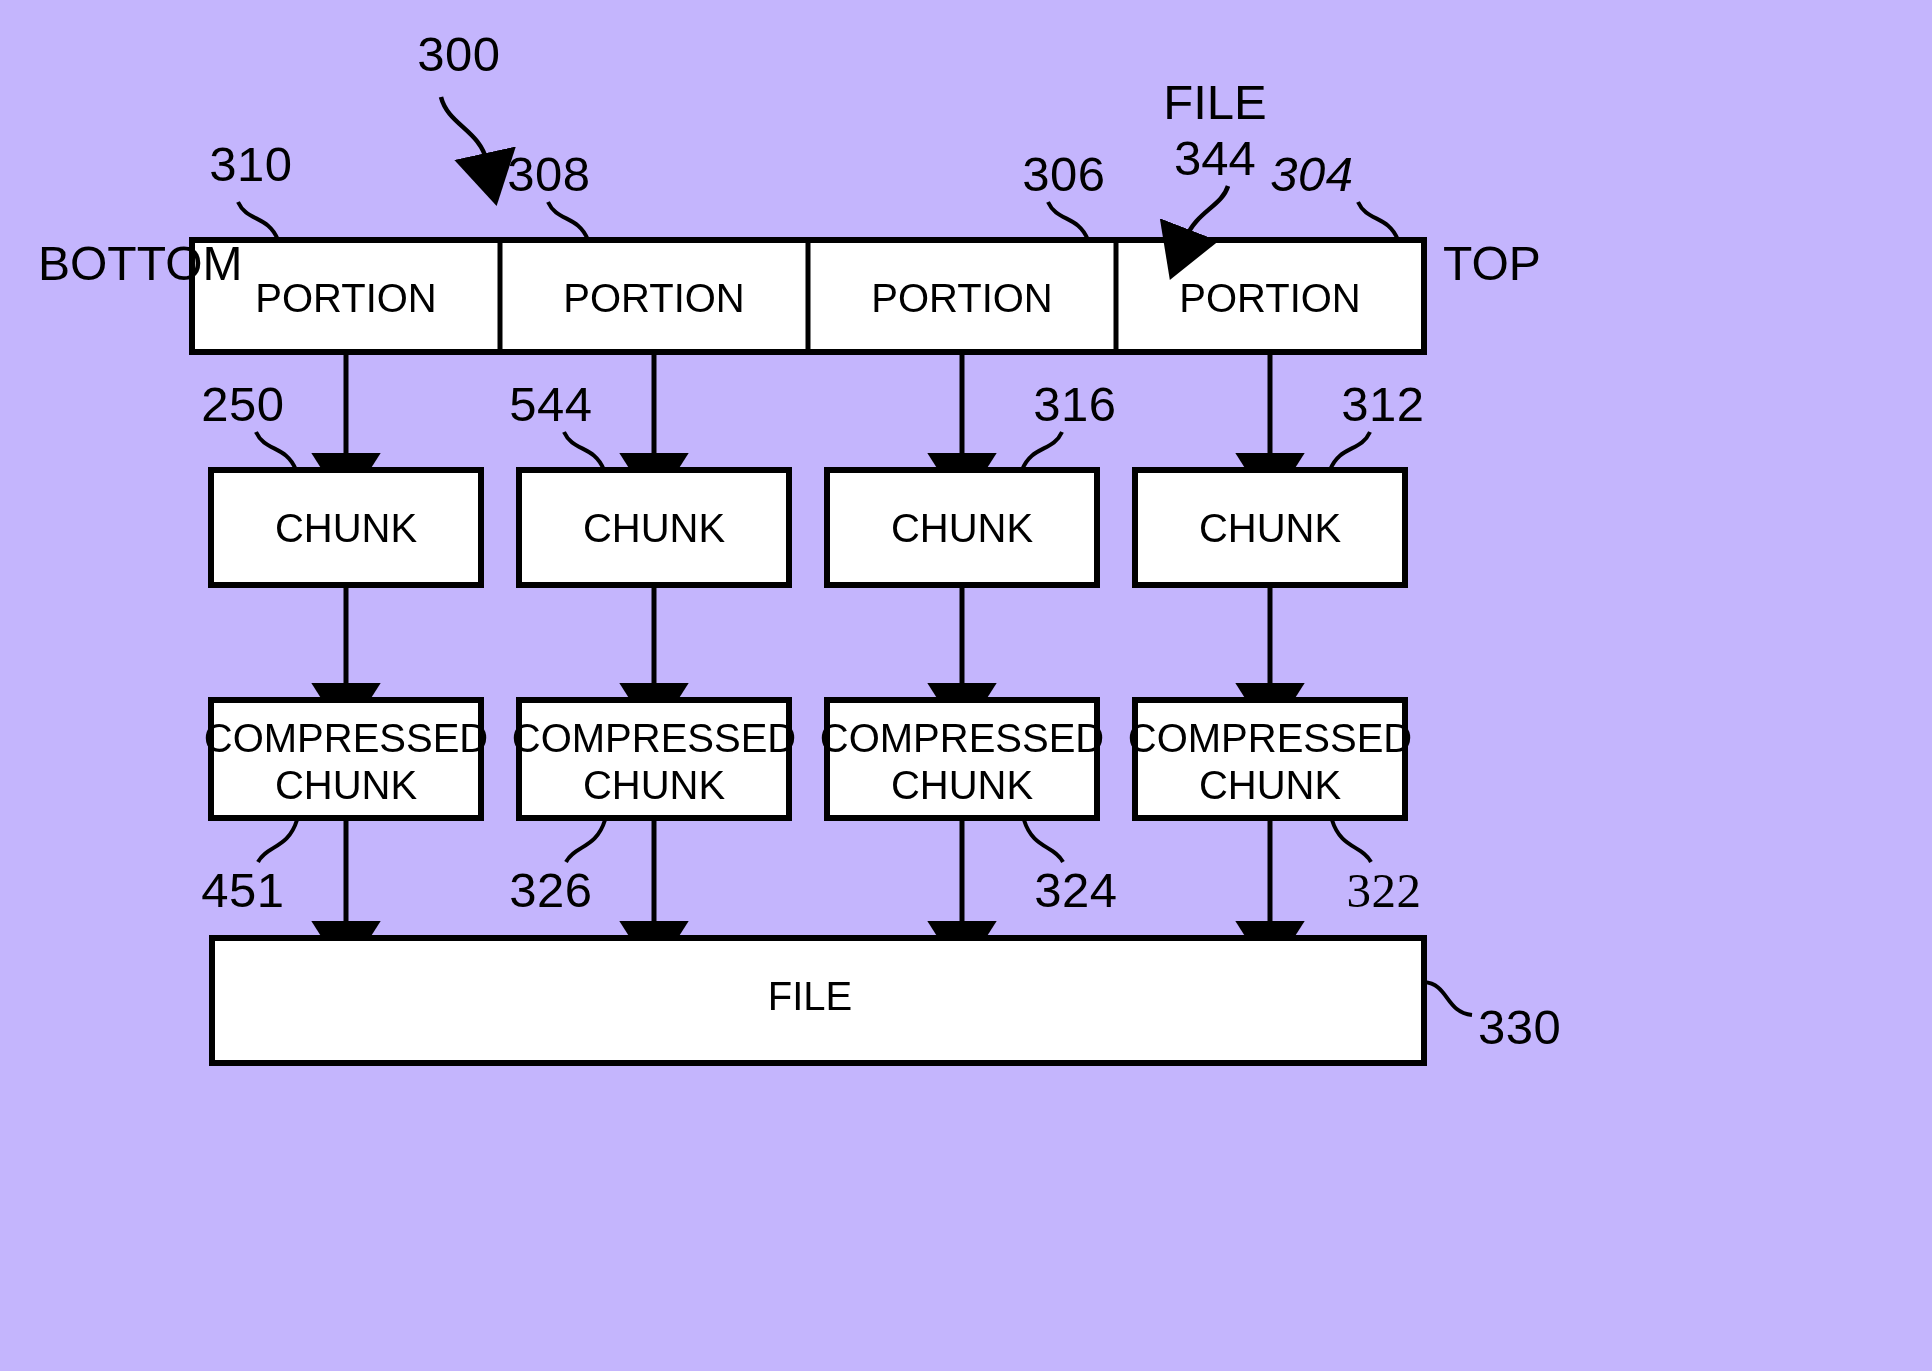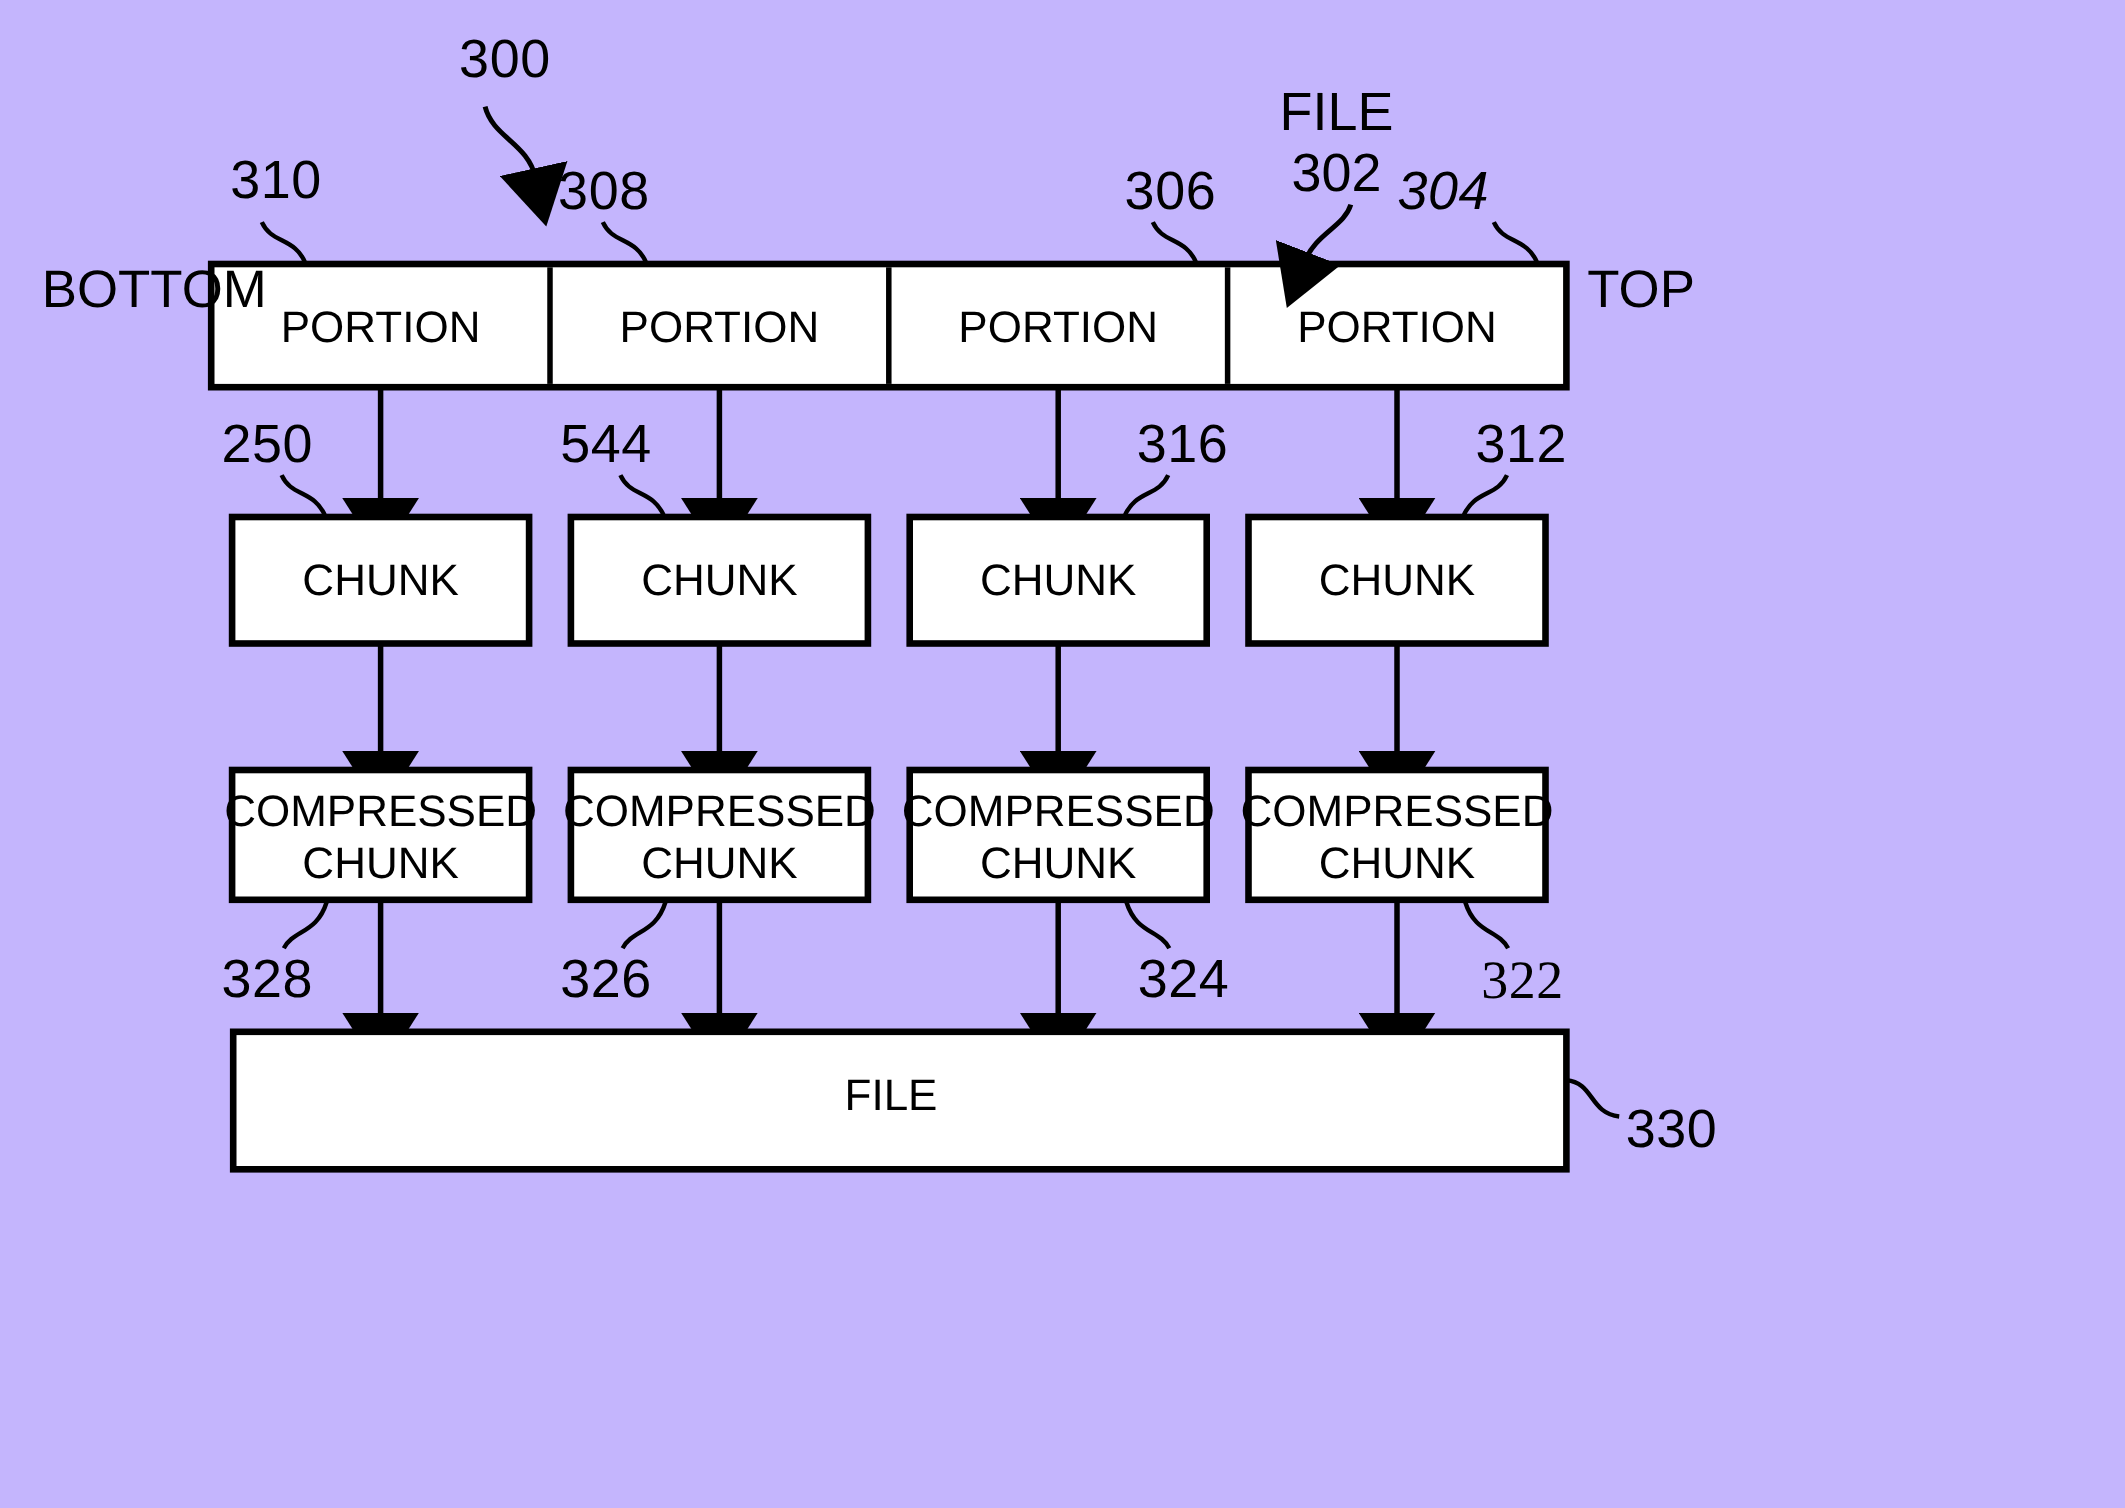--- a/index.html
+++ b/index.html
@@ -142,21 +142,21 @@
       <path d="M 1424,982 C 1449,984 1445,1012 1472,1015" fill="none" stroke="#000000" stroke-width="4"></path>
     </g>
   </svg>
 
   <div class="fig-text ref-num centered" style="left:459px; top:30px;">300</div>
 
   <div class="fig-text edge-label" style="left:38px; top:240px;">BOTTOM</div>
   <div class="fig-text edge-label" style="left:1443px; top:240px;">TOP</div>
 
   <div class="fig-text file-callout centered" style="left:1215px; top:78px;">FILE</div>
-  <div class="fig-text file-callout centered" style="left:1215px; top:134px;">302</div>
+  <div class="fig-text file-callout centered" style="left:1215px; top:134px;">344</div>
 
   <div class="fig-text ref-num centered" style="left:239px; top:140px;margin-left:12px;">310</div>
   <div class="fig-text ref-num centered" style="left:549px; top:150px;">308</div>
   <div class="fig-text ref-num centered" style="left:1064px; top:150px;">306</div>
   <div class="fig-text ref-num centered" style="left:1312px; top:150px;font-style:italic;">304</div>
 
   <div class="fig-text box-label centered" style="left:346px; top:278px;">PORTION</div>
   <div class="fig-text box-label centered" style="left:654px; top:278px;">PORTION</div>
   <div class="fig-text box-label centered" style="left:962px; top:278px;">PORTION</div>
   <div class="fig-text box-label centered" style="left:1270px; top:278px;">PORTION</div>
@@ -176,21 +176,21 @@
 
   <div class="fig-text box-label centered" style="left:654px; top:718px;">COMPRESSED</div>
   <div class="fig-text box-label centered" style="left:654px; top:765px;">CHUNK</div>
 
   <div class="fig-text box-label centered" style="left:962px; top:718px;">COMPRESSED</div>
   <div class="fig-text box-label centered" style="left:962px; top:765px;">CHUNK</div>
 
   <div class="fig-text box-label centered" style="left:1270px; top:718px;">COMPRESSED</div>
   <div class="fig-text box-label centered" style="left:1270px; top:765px;">CHUNK</div>
 
-  <div class="fig-text ref-num centered" style="left:243px; top:866px;">328</div>
+  <div class="fig-text ref-num centered" style="left:243px; top:866px;">451</div>
   <div class="fig-text ref-num centered" style="left:551px; top:866px;">326</div>
   <div class="fig-text ref-num centered" style="left:1076px; top:866px;">324</div>
   <div class="fig-text ref-num centered" style="left:1384px; top:866px;font-family:Liberation Serif, serif;">322</div>
 
   <div class="fig-text box-label centered" style="left:810px; top:976px;">FILE</div>
   <div class="fig-text ref-num" style="left:1478px; top:990px;margin-top:13px;">330</div>
 
 </div>
 
 </body></html>

